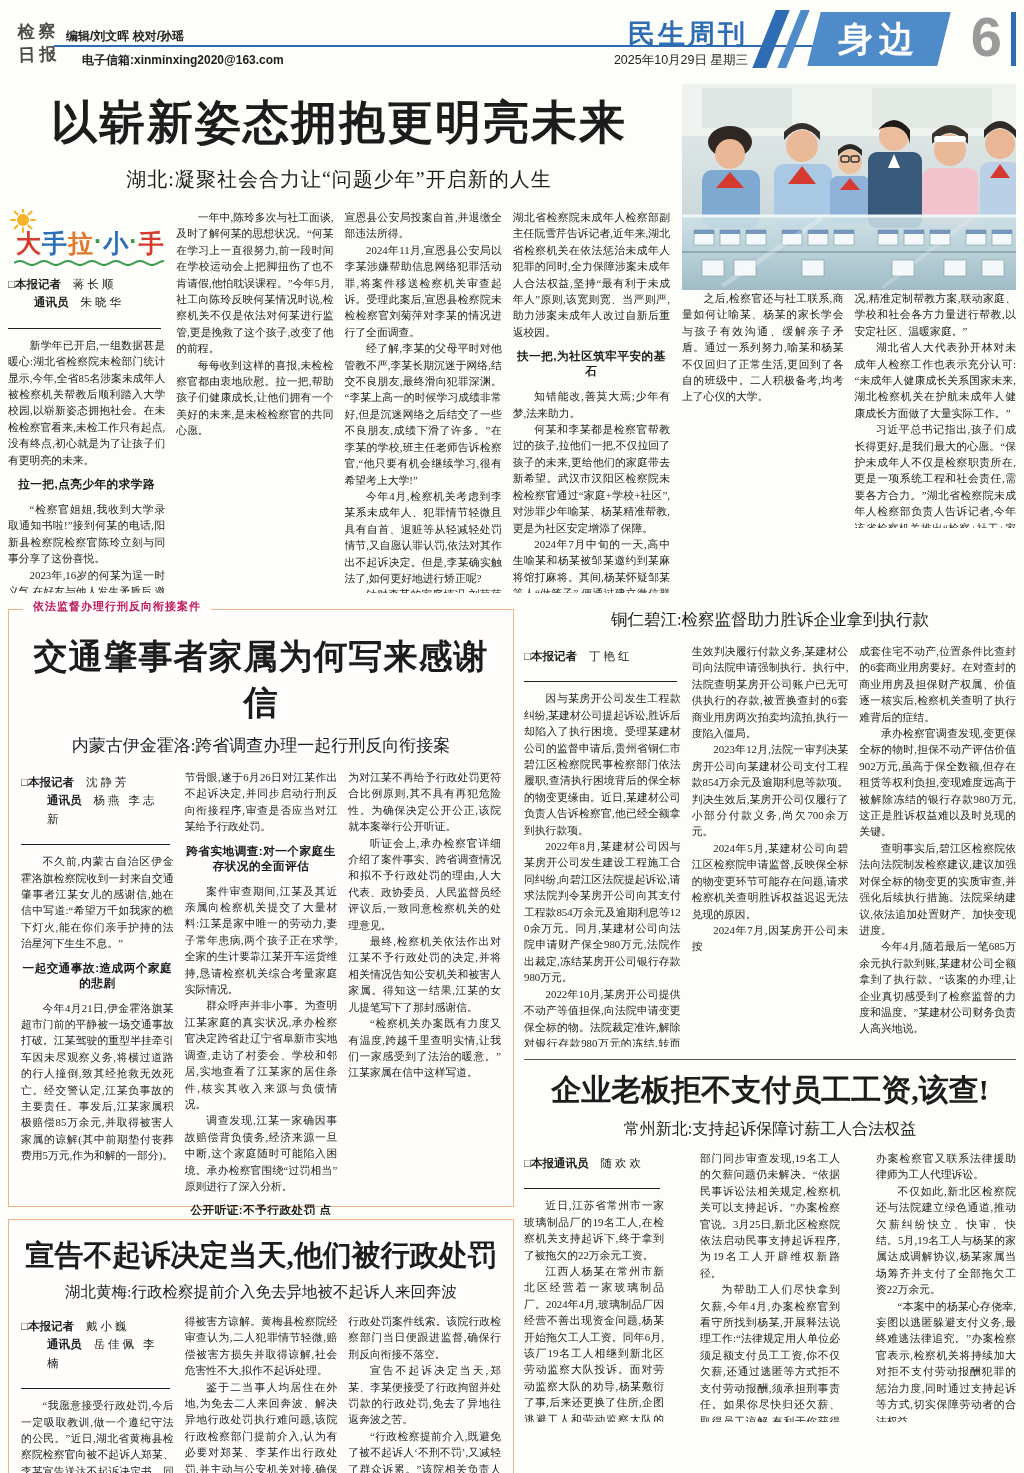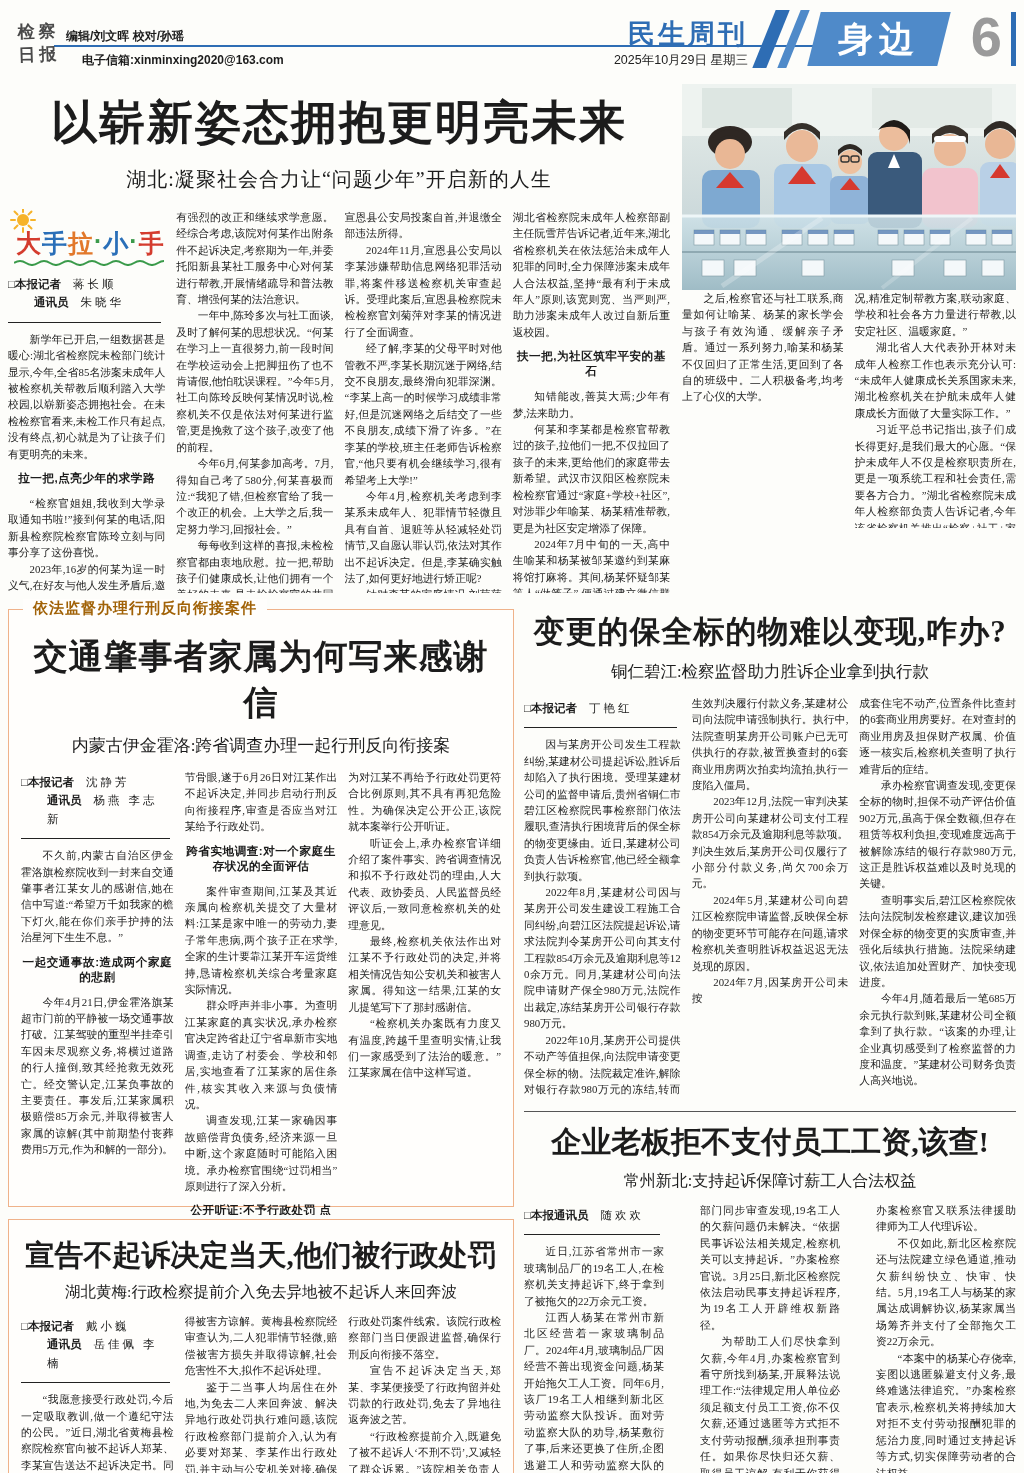--- a/index.html
+++ b/index.html
@@ -24,21 +24,21 @@
   .stripe { position:absolute; top:10px; width:14px; height:58px; background:#2e6db4; transform:skewX(-22deg); }
   .stripe.s1 { right:238px; }
   .stripe.s2 { right:218px; width:9px; background:#4f8ac9; }
   .section-tag { position:absolute; right:72px; top:12px; width:130px; height:54px; background:#4f8ac9;
                  transform:skewX(-14deg); display:flex; align-items:center; justify-content:center; }
   .section-tag span { transform:skewX(14deg); color:#fff; font-size:35px; font-weight:bold; letter-spacing:6px; font-family:"Liberation Sans",sans-serif; }
   .pagenum { position:absolute; right:14px; top:4px; font-size:56px; font-weight:bold; color:#9a9a9a; font-family:"Liberation Sans",sans-serif; }
   .edge-bar { position:absolute; right:0; top:12px; width:5px; height:54px; background:#2e6db4; }
 
   
-  .byline { border-bottom:1.5px solid #222; padding:2px 0 10px; margin:2px 4px 8px 0; font-size:11.5px; }
+  .byline { border-bottom:1.5px solid #222; padding:2px 0 16px; margin:2px 4px 8px 0; font-size:11.5px; }
   .bl-line { line-height:1.6; }
   .bl-line .lbl { font-weight:bold; font-family:"Liberation Sans",sans-serif; }
   .bl-line .nm  { margin-left:12px; letter-spacing:3px; }
   .bl-line.ind  { padding-left:26px; }
 
   .graf { font-size:10.8px; line-height:1.52; text-align:justify; text-indent:2em; color:#222; word-break:break-all; }
   .graf.ni { text-indent:0; }
   .colsub { font-size:11.6px; font-weight:bold; text-align:center; margin:9px 0; letter-spacing:0.5px; font-family:"Liberation Sans",sans-serif; }
   .cols { display:flex; gap:11px; overflow:hidden; }
   .col  { flex:1 1 0; overflow:hidden; }
@@ -60,22 +60,22 @@
   .photo-frame { width:334px; height:206px; overflow:hidden; background:#cdd8d6; }
   .photo-cap { font-size:10.8px; line-height:1.5; text-indent:2em; margin:6px 0 8px; color:#1f1f1f; }
   .lead-right-cols { height:238px; }
 
   
   .section-row { display:flex; gap:10px; margin-top:16px; }
   .half-left  { width:506px; display:flex; flex-direction:column; gap:12px; }
   .half-right { flex:1 1 0; }
 
   .boxed { border:1px solid #efb28a; padding:10px 12px 8px; position:relative; background:#fffefc; }
-  .kicker { position:absolute; top:-11px; left:14px; background:#fffefc; padding:0 10px; font-size:15px; font-weight:bold;
-            color:#a16207; font-family:"Liberation Sans",sans-serif; letter-spacing:1px; }
+  .kicker { position:absolute; top:-11px; left:14px; background:#fffefc; padding:0 10px; font-size:11px; font-weight:bold;
+            color:#be185d; font-family:"Liberation Sans",sans-serif; letter-spacing:1px; }
   .feat-box { height:598px; }
   .feat-head { font-size:34px; text-align:center; font-weight:bold; margin:14px 0 8px; letter-spacing:1px; }
   .feat-sub  { font-size:17px; text-align:center; font-weight:normal; margin-bottom:12px; }
   .feat-cols { height:446px; }
 
   .pun-box { height:266px; }
   .pun-head { font-size:29px; text-align:center; font-weight:bold; margin:6px 0 6px; }
   .pun-sub  { font-size:15.5px; text-align:center; font-weight:normal; margin-bottom:10px; }
   .pun-cols { height:168px; }
 
@@ -151,23 +151,21 @@
             <div class="bl-line ind"><span class="lbl">通讯员</span><span class="nm">朱晓华</span></div>
           </div>
           <div>
               <p class="graf">新学年已开启,一组数据甚是暖心:湖北省检察院未检部门统计显示,今年,全省85名涉案未成年人被检察机关帮教后顺利踏入大学校园,以崭新姿态拥抱社会。在未检检察官看来,未检工作只有起点,没有终点,初心就是为了让孩子们有更明亮的未来。</p>
               <h4 class="colsub">拉一把,点亮少年的求学路</h4>
               <p class="graf">“检察官姐姐,我收到大学录取通知书啦!”接到何某的电话,阳新县检察院检察官陈玲立刻与同事分享了这份喜悦。</p>
               <p class="graf">2023年,16岁的何某为逞一时义气,在好友与他人发生矛盾后,邀约多人持凶器与对方斗殴,致使一人轻伤、三人轻微伤。</p>
             </div>
         </div>
         <div class="col">
-            <p class="graf ni">有强烈的改正和继续求学意愿。经综合考虑,该院对何某作出附条件不起诉决定,考察期为一年,并委托阳新县某社工服务中心对何某进行帮教,开展情绪疏导和普法教育、增强何某的法治意识。</p>
             <p class="graf">一年中,陈玲多次与社工面谈,及时了解何某的思想状况。“何某在学习上一直很努力,前一段时间在学校运动会上把脚扭伤了也不肯请假,他怕耽误课程。”今年5月,社工向陈玲反映何某情况时说,检察机关不仅是依法对何某进行监管,更是挽救了这个孩子,改变了他的前程。</p>
-            <p class="graf">今年6月,何某参加高考。7月,得知自己考了580分,何某喜极而泣:“我犯了错,但检察官给了我一个改正的机会。上大学之后,我一定努力学习,回报社会。”</p>
             <p class="graf">每每收到这样的喜报,未检检察官都由衷地欣慰。拉一把,帮助孩子们健康成长,让他们拥有一个美好的未来,是未检检察官的共同心愿。</p>
           </div>
         <div class="col">
             <p class="graf ni">宣恩县公安局投案自首,并退缴全部违法所得。</p>
             <p class="graf">2024年11月,宣恩县公安局以李某涉嫌帮助信息网络犯罪活动罪,将案件移送检察机关审查起诉。受理此案后,宣恩县检察院未检检察官刘菊萍对李某的情况进行了全面调查。</p>
             <p class="graf">经了解,李某的父母平时对他管教不严,李某长期沉迷于网络,结交不良朋友,最终滑向犯罪深渊。“李某上高一的时候学习成绩非常好,但是沉迷网络之后结交了一些不良朋友,成绩下滑了许多。”在李某的学校,班主任老师告诉检察官,“他只要有机会继续学习,很有希望考上大学!”</p>
             <p class="graf">今年4月,检察机关考虑到李某系未成年人、犯罪情节轻微且具有自首、退赃等从轻减轻处罚情节,又自愿认罪认罚,依法对其作出不起诉决定。但是,李某确实触法了,如何更好地进行矫正呢?</p>
             <p class="graf">针对李某的家庭情况,刘菊萍对李某的父母制发督促监护令,同时报</p>
           </div>
         <div class="col">
@@ -349,21 +347,20 @@
               <p class="graf">宣告不起诉决定当天,郑某、李某便接受了行政拘留并处罚款的行政处罚,免去了异地往返奔波之苦。</p>
               <p class="graf">“行政检察提前介入,既避免了被不起诉人‘不刑不罚’,又减轻了群众诉累。”该院相关负责人表示,将持续深化行刑反向衔接机制,让公平正义更加可感可触。</p>
             </div>
         </div>
       </article>
     </div>
 
     <div class="half-right">
 
       <article>
-        <h2 class="pres-head">变更的保全标的物难以变现,咋办?</h2>
         <h3 class="pres-sub">铜仁碧江:检察监督助力胜诉企业拿到执行款</h3>
         <div class="cols pres-cols">
           <div class="col">
             <div class="byline">
               <div class="bl-line"><span class="lbl">□本报记者</span><span class="nm">丁艳红</span></div>
             </div>
             <div>
                 <p class="graf">因与某房开公司发生工程款纠纷,某建材公司提起诉讼,胜诉后却陷入了执行困境。受理某建材公司的监督申请后,贵州省铜仁市碧江区检察院民事检察部门依法履职,查清执行困境背后的保全标的物变更缘由。近日,某建材公司负责人告诉检察官,他已经全额拿到执行款项。</p>
                 <p class="graf">2022年8月,某建材公司因与某房开公司发生建设工程施工合同纠纷,向碧江区法院提起诉讼,请求法院判令某房开公司向其支付工程款854万余元及逾期利息等120余万元。同月,某建材公司向法院申请财产保全980万元,法院作出裁定,冻结某房开公司银行存款980万元。</p>
                 <p class="graf">2022年10月,某房开公司提供不动产等值担保,向法院申请变更保全标的物。法院裁定准许,解除对银行存款980万元的冻结,转而查封其名下6套商业用房。</p>

